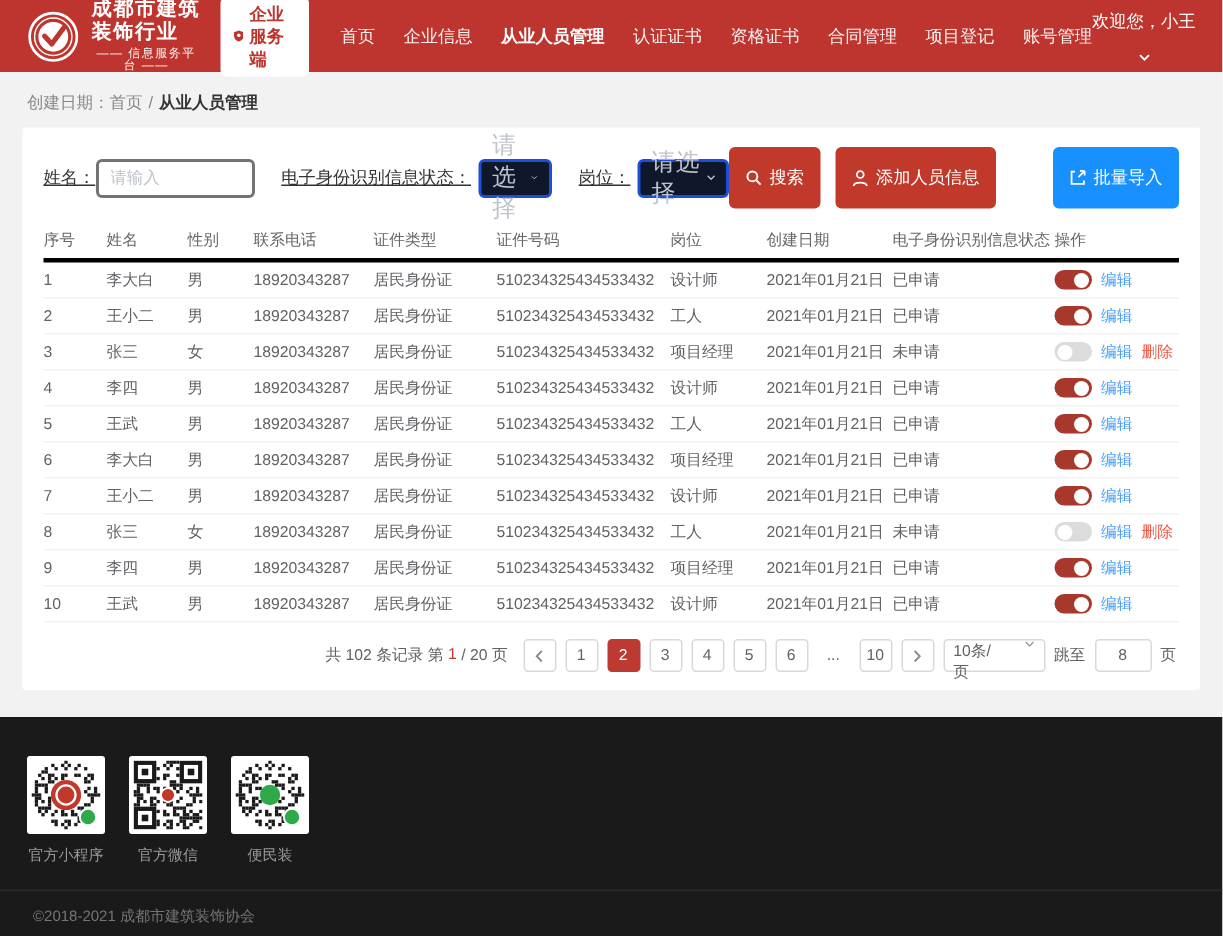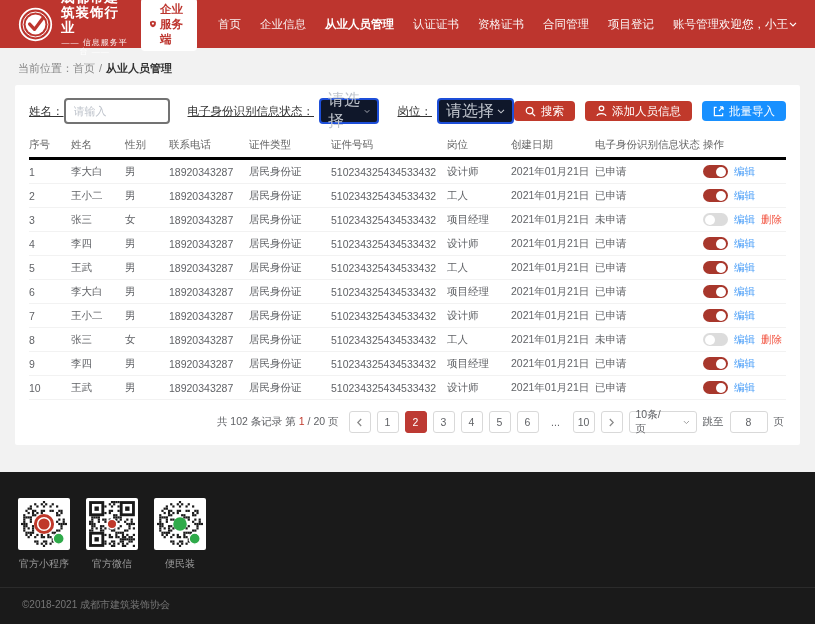--- a/index.html
+++ b/index.html
@@ -12,40 +12,40 @@
   
   .header { height: 48px; background: #bd352e; display: flex; align-items: center; padding: 0 18px; flex: 0 0 auto; }
   .logo { width: 35px; height: 35px; flex: 0 0 auto; }
   .brand { margin-left: 8px; color: #fff; line-height: 1.1; }
   .brand-title { font-size: 13.5px; font-weight: 700; letter-spacing: 1px; }
   .brand-sub { font-size: 8px; margin-top: 3px; letter-spacing: 1px; opacity: .95; text-align: center; }
   .badge { margin-left: 13px; background: #fff; border-radius: 4px; padding: 4px 9px; display: flex; align-items: center; gap: 4px; color: #bd352e; font-size: 11.5px; font-weight: 700; cursor: pointer; }
   .nav { display: flex; gap: 19px; margin-left: 21px; }
   .nav-item { color: rgba(255,255,255,.93); font-size: 11.5px; text-decoration: none; cursor: pointer; white-space: nowrap; }
   .nav-item.active { font-weight: 700; color: #fff; }
-  .user { margin-left: auto; color: #fff; font-size: 11.5px; display: flex; align-items: center; gap: 1px; cursor: pointer; white-space: nowrap; }
+  .user { margin-left: auto; color: #fff; font-size: 11.5px; display: flex; align-items: center; gap: 14px; cursor: pointer; white-space: nowrap; flex-direction: column; }
   
   .breadcrumb { padding: 13px 18px 9px; font-size: 11px; color: #888; flex: 0 0 auto; }
   .breadcrumb .home { color: #888; cursor: pointer; }
   .breadcrumb .sep { margin: 0 4px; }
   .breadcrumb .cur { color: #333; font-weight: 700; }
   
   .card { margin: 0 15px 18px; background: #fff; border-radius: 2px; padding: 13px 14px 8px; flex: 0 0 auto; }
   .filters { display: flex; align-items: center; font-size: 11.5px; color: #333; }
   .f-label { white-space: nowrap; text-decoration: underline; }
   .f-input { width: 106px; height: 26px; border: 2px solid #737373; border-radius: 4px; padding: 0 8px; font-size: 11px; color: #333; outline: none; font-family: inherit; }
   .f-input::placeholder { color: #bfc4cc; }
   .f-select { height: 26px; border: 2px solid #1d4ed8; border-radius: 4px; padding: 0 7px; display: flex; align-items: center; justify-content: space-between; color: #bfc4cc; font-size: 16px; cursor: pointer; background: #0f172a; }
   .sel-eid { width: 90px; margin-left: 5px; }
   .sel-post { width: 118px; margin-left: 5px; }
   .gap18 { margin-left: 18px; }
   .btn-group { margin-left: auto; display: flex; gap: 10px; }
-  .btn { height: 20px; border: none; border-radius: 4px; padding: 0 11px; display: flex; align-items: center; gap: 5px; font-size: 11.5px; color: #fff; cursor: pointer; font-family: inherit; white-space: nowrap; }
+  .btn { height: 41px; border: none; border-radius: 4px; padding: 0 11px; display: flex; align-items: center; gap: 5px; font-size: 11.5px; color: #fff; cursor: pointer; font-family: inherit; white-space: nowrap; }
   .btn-red { background: #c0392b; }
-  .btn-blue { background: #1890ff; }
+  .btn-blue { background: #1890ff; margin-left: 28px; }
   
   .thead, .tr { display: grid; grid-template-columns: 42px 54px 44px 80px 82px 116px 64px 84px 108px 1fr; align-items: center; }
   .thead { height: 27px; margin-top: 9px; border-bottom: 3px solid #000000; color: #666; font-size: 10.5px; font-weight: 400; }
   .th { white-space: nowrap; }
   .tr { height: 24px; border-bottom: 1px solid #f2f2f2; font-size: 10.5px; color: #606266; }
   .td { white-space: nowrap; }
   .op { display: flex; align-items: center; gap: 6px; }
   .toggle { width: 25px; height: 13px; border-radius: 7px; position: relative; cursor: pointer; display: inline-block; flex: 0 0 auto; }
   .toggle.on { background: #a8372c; }
   .toggle.off { background: #dcdcdc; }
@@ -55,21 +55,21 @@
   .lnk { font-size: 10.5px; cursor: pointer; text-decoration: none; }
   .lnk.edit { color: #4a9ef8; }
   .lnk.del { color: #f25643; }
   
   .pagination { display: flex; justify-content: flex-end; align-items: center; gap: 6px; padding: 11px 2px 4px; font-size: 10.5px; color: #606266; }
   .summary { display: flex; gap: 3px; margin-right: 4px; text-align: center; }
   .summary .red { color: #c0392b; }
   .pg, .arrow-btn { min-width: 22px; height: 22px; border: 1px solid #d9d9d9; border-radius: 3px; background: #fff; display: flex; align-items: center; justify-content: center; font-size: 10.5px; color: #606266; cursor: pointer; }
   .pg.active { background: #bd3a33; border-color: #bd3a33; color: #fff; }
   .pg.ellipsis { border: none; cursor: default; }
-  .per-page { width: 68px; height: 22px; border: 1px solid #d9d9d9; border-radius: 3px; background: #fff; display: flex; align-items: center; justify-content: space-between; padding: 0 6px; font-size: 10.5px; color: #606266; cursor: pointer; gap: 17px; }
+  .per-page { width: 68px; height: 22px; border: 1px solid #d9d9d9; border-radius: 3px; background: #fff; display: flex; justify-content: space-between; padding: 0 6px; font-size: 10.5px; color: #606266; cursor: pointer; gap: 17px; }
   .jump-input { width: 38px; height: 22px; border: 1px solid #d9d9d9; border-radius: 3px; text-align: center; font-size: 10.5px; color: #606266; outline: none; font-family: inherit; }
   
   .footer { background: #1a1a1a; margin-top: auto; flex: 0 0 auto; }
   .footer-main { display: flex; justify-content: space-between; padding: 26px 18px 16px; }
   .org { font-size: 13px; font-weight: 700; color: #d9d9d9; letter-spacing: 1px; }
   .f-line { font-size: 10.5px; color: #8c8c8c; margin-top: 10px; }
   .qr-group { display: flex; gap: 16px; padding-right: 6px; }
   .qr { width: 52px; height: 52px; background: #fff; border-radius: 2px; display: flex; align-items: center; justify-content: center; }
   .qr-label { text-align: center; font-size: 10px; color: #9a9a9a; margin-top: 7px; }
   .copyright { border-top: 1px solid #2b2b2b; padding: 10px 22px 12px; font-size: 10px; color: #767676; }
@@ -107,21 +107,21 @@
     </nav>
   <div class="user">
     <span>欢迎您，小王</span>
     <svg width="8" height="5" viewBox="0 0 8 5">
       <path d="M1 0.8 L4 3.8 L7 0.8" fill="none" stroke="#fff" stroke-width="1.2"></path>
     </svg>
   </div>
 </div>
 
 <div class="breadcrumb">
-  <span>当前位置：</span><span class="home">首页</span><span class="sep">/</span><span class="cur">从业人员管理</span>
+  <span>创建日期：</span><span class="home">首页</span><span class="sep">/</span><span class="cur">从业人员管理</span>
 </div>
 
 <div class="card">
 
   <div class="filters">
     <span class="f-label">姓名：</span>
     <input class="f-input" placeholder="请输入" style="">
     <span class="f-label gap18">电子身份识别信息状态：</span>
     <div class="f-select sel-eid">
       <span>请选择</span>

